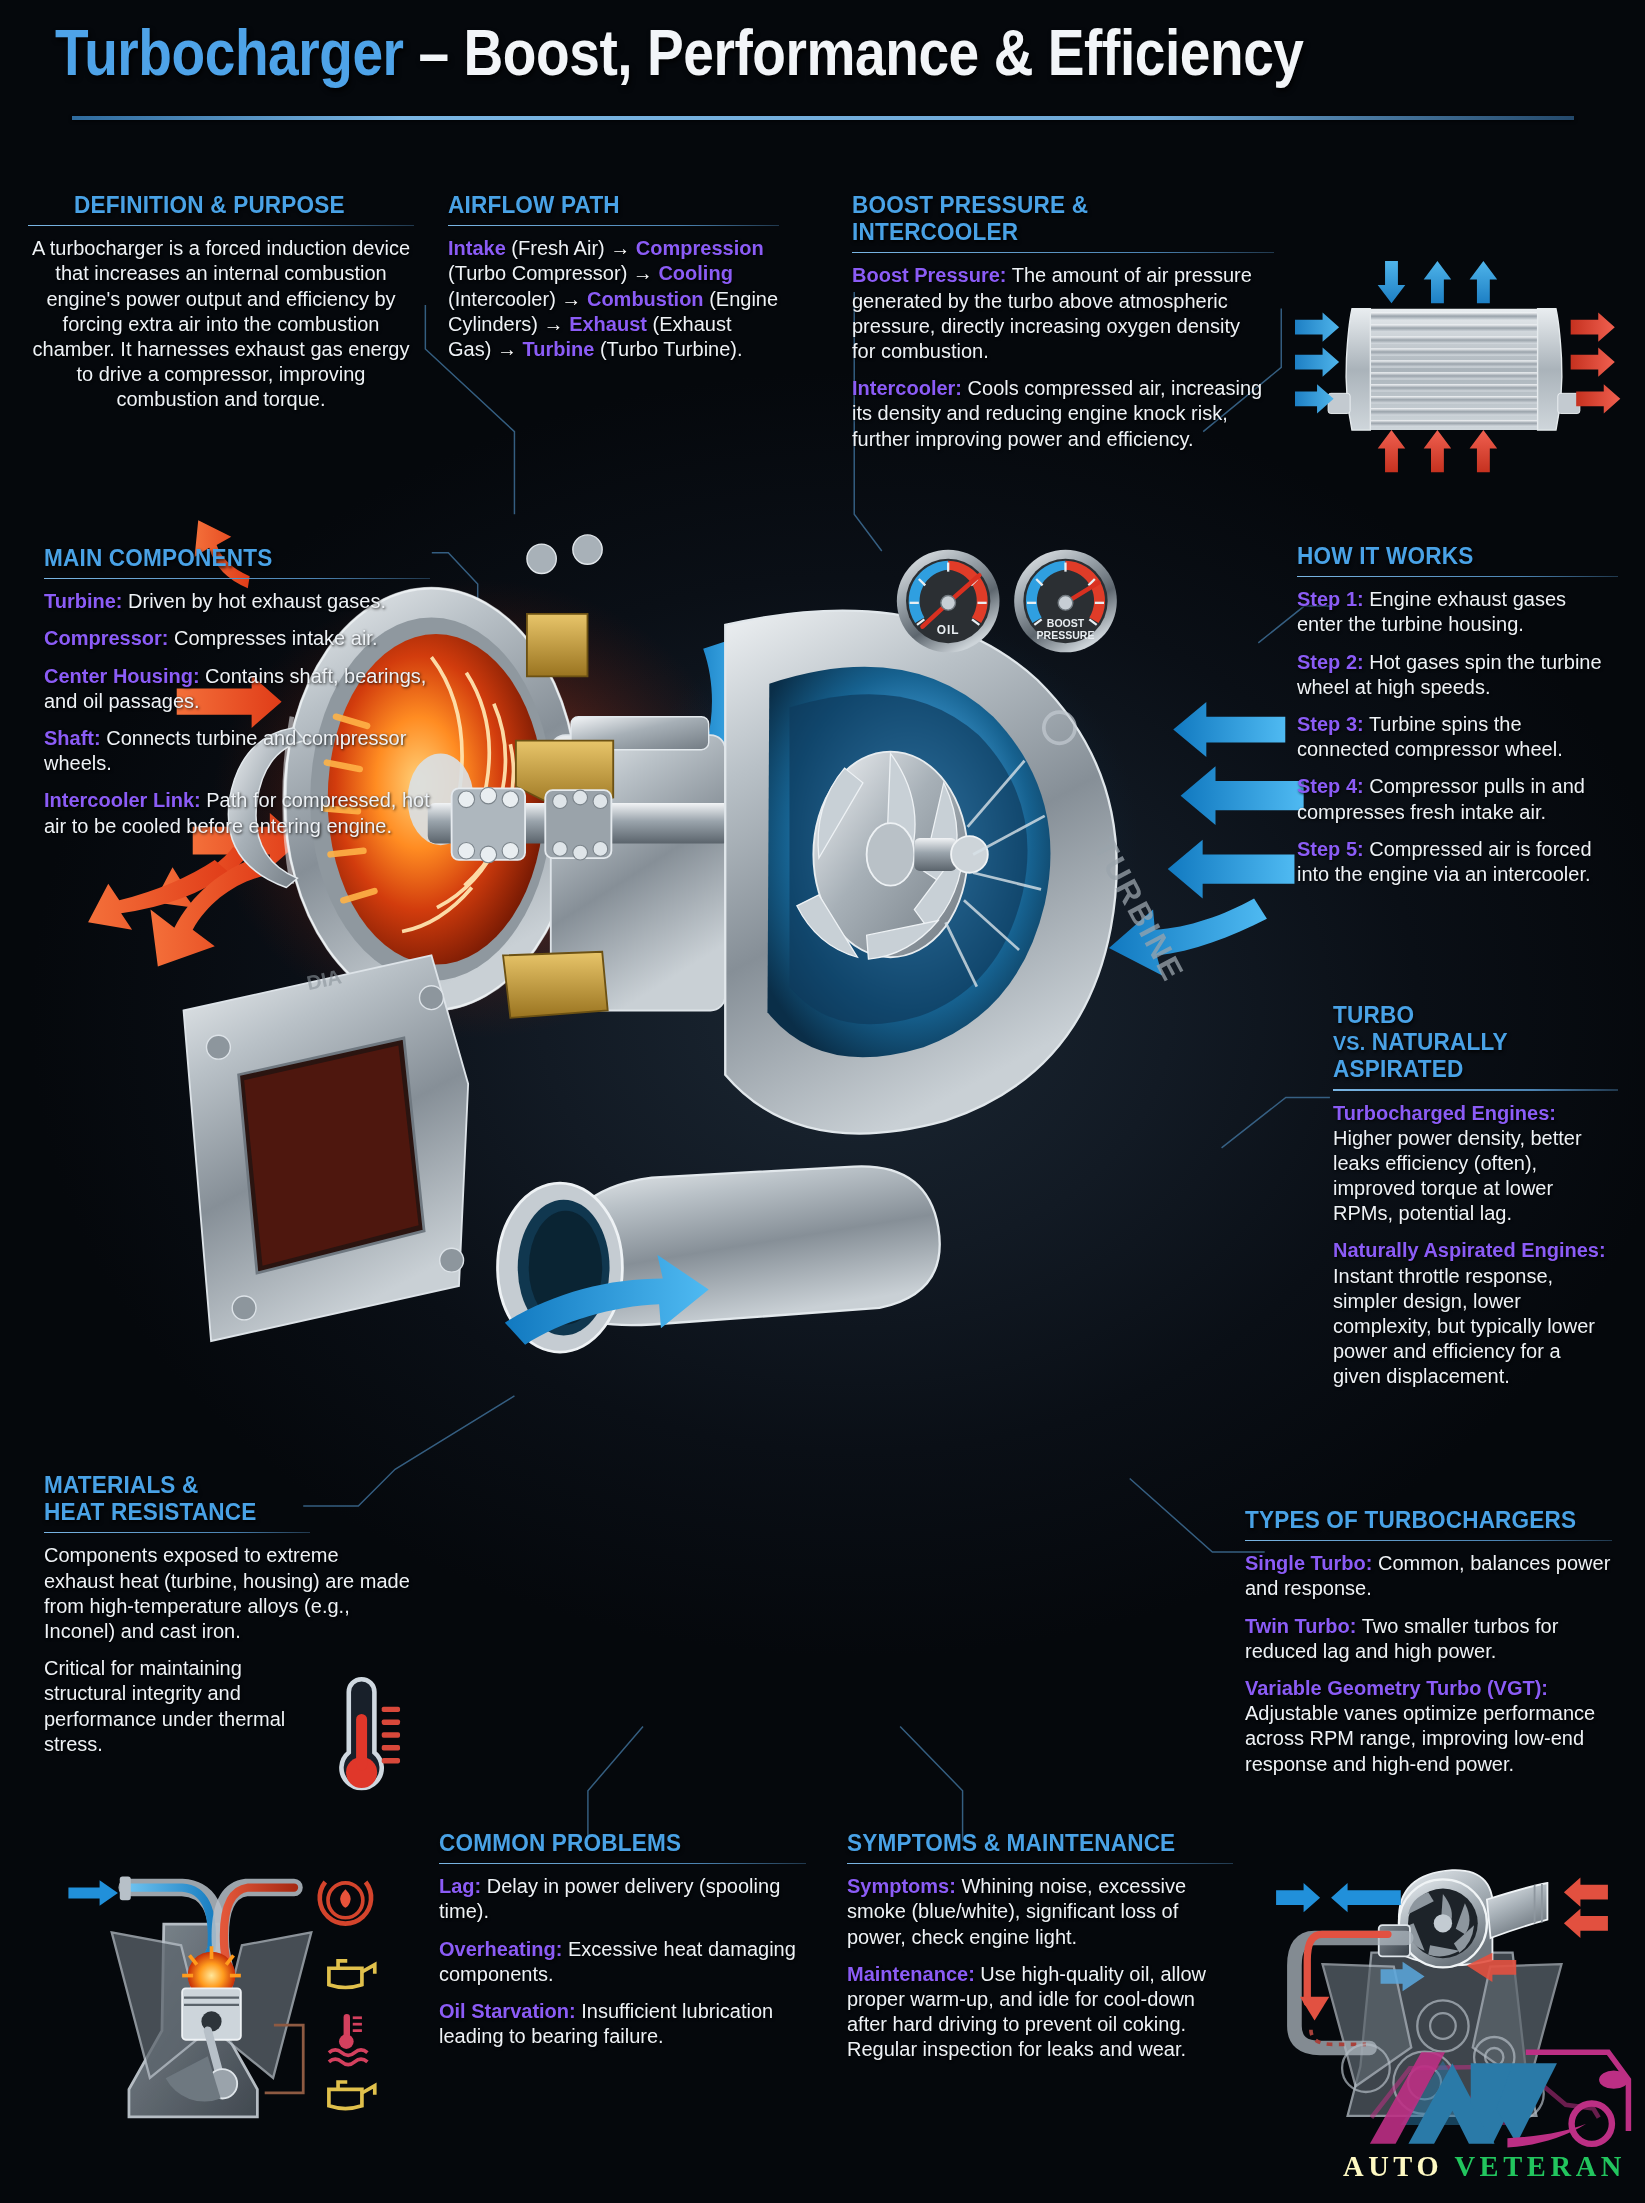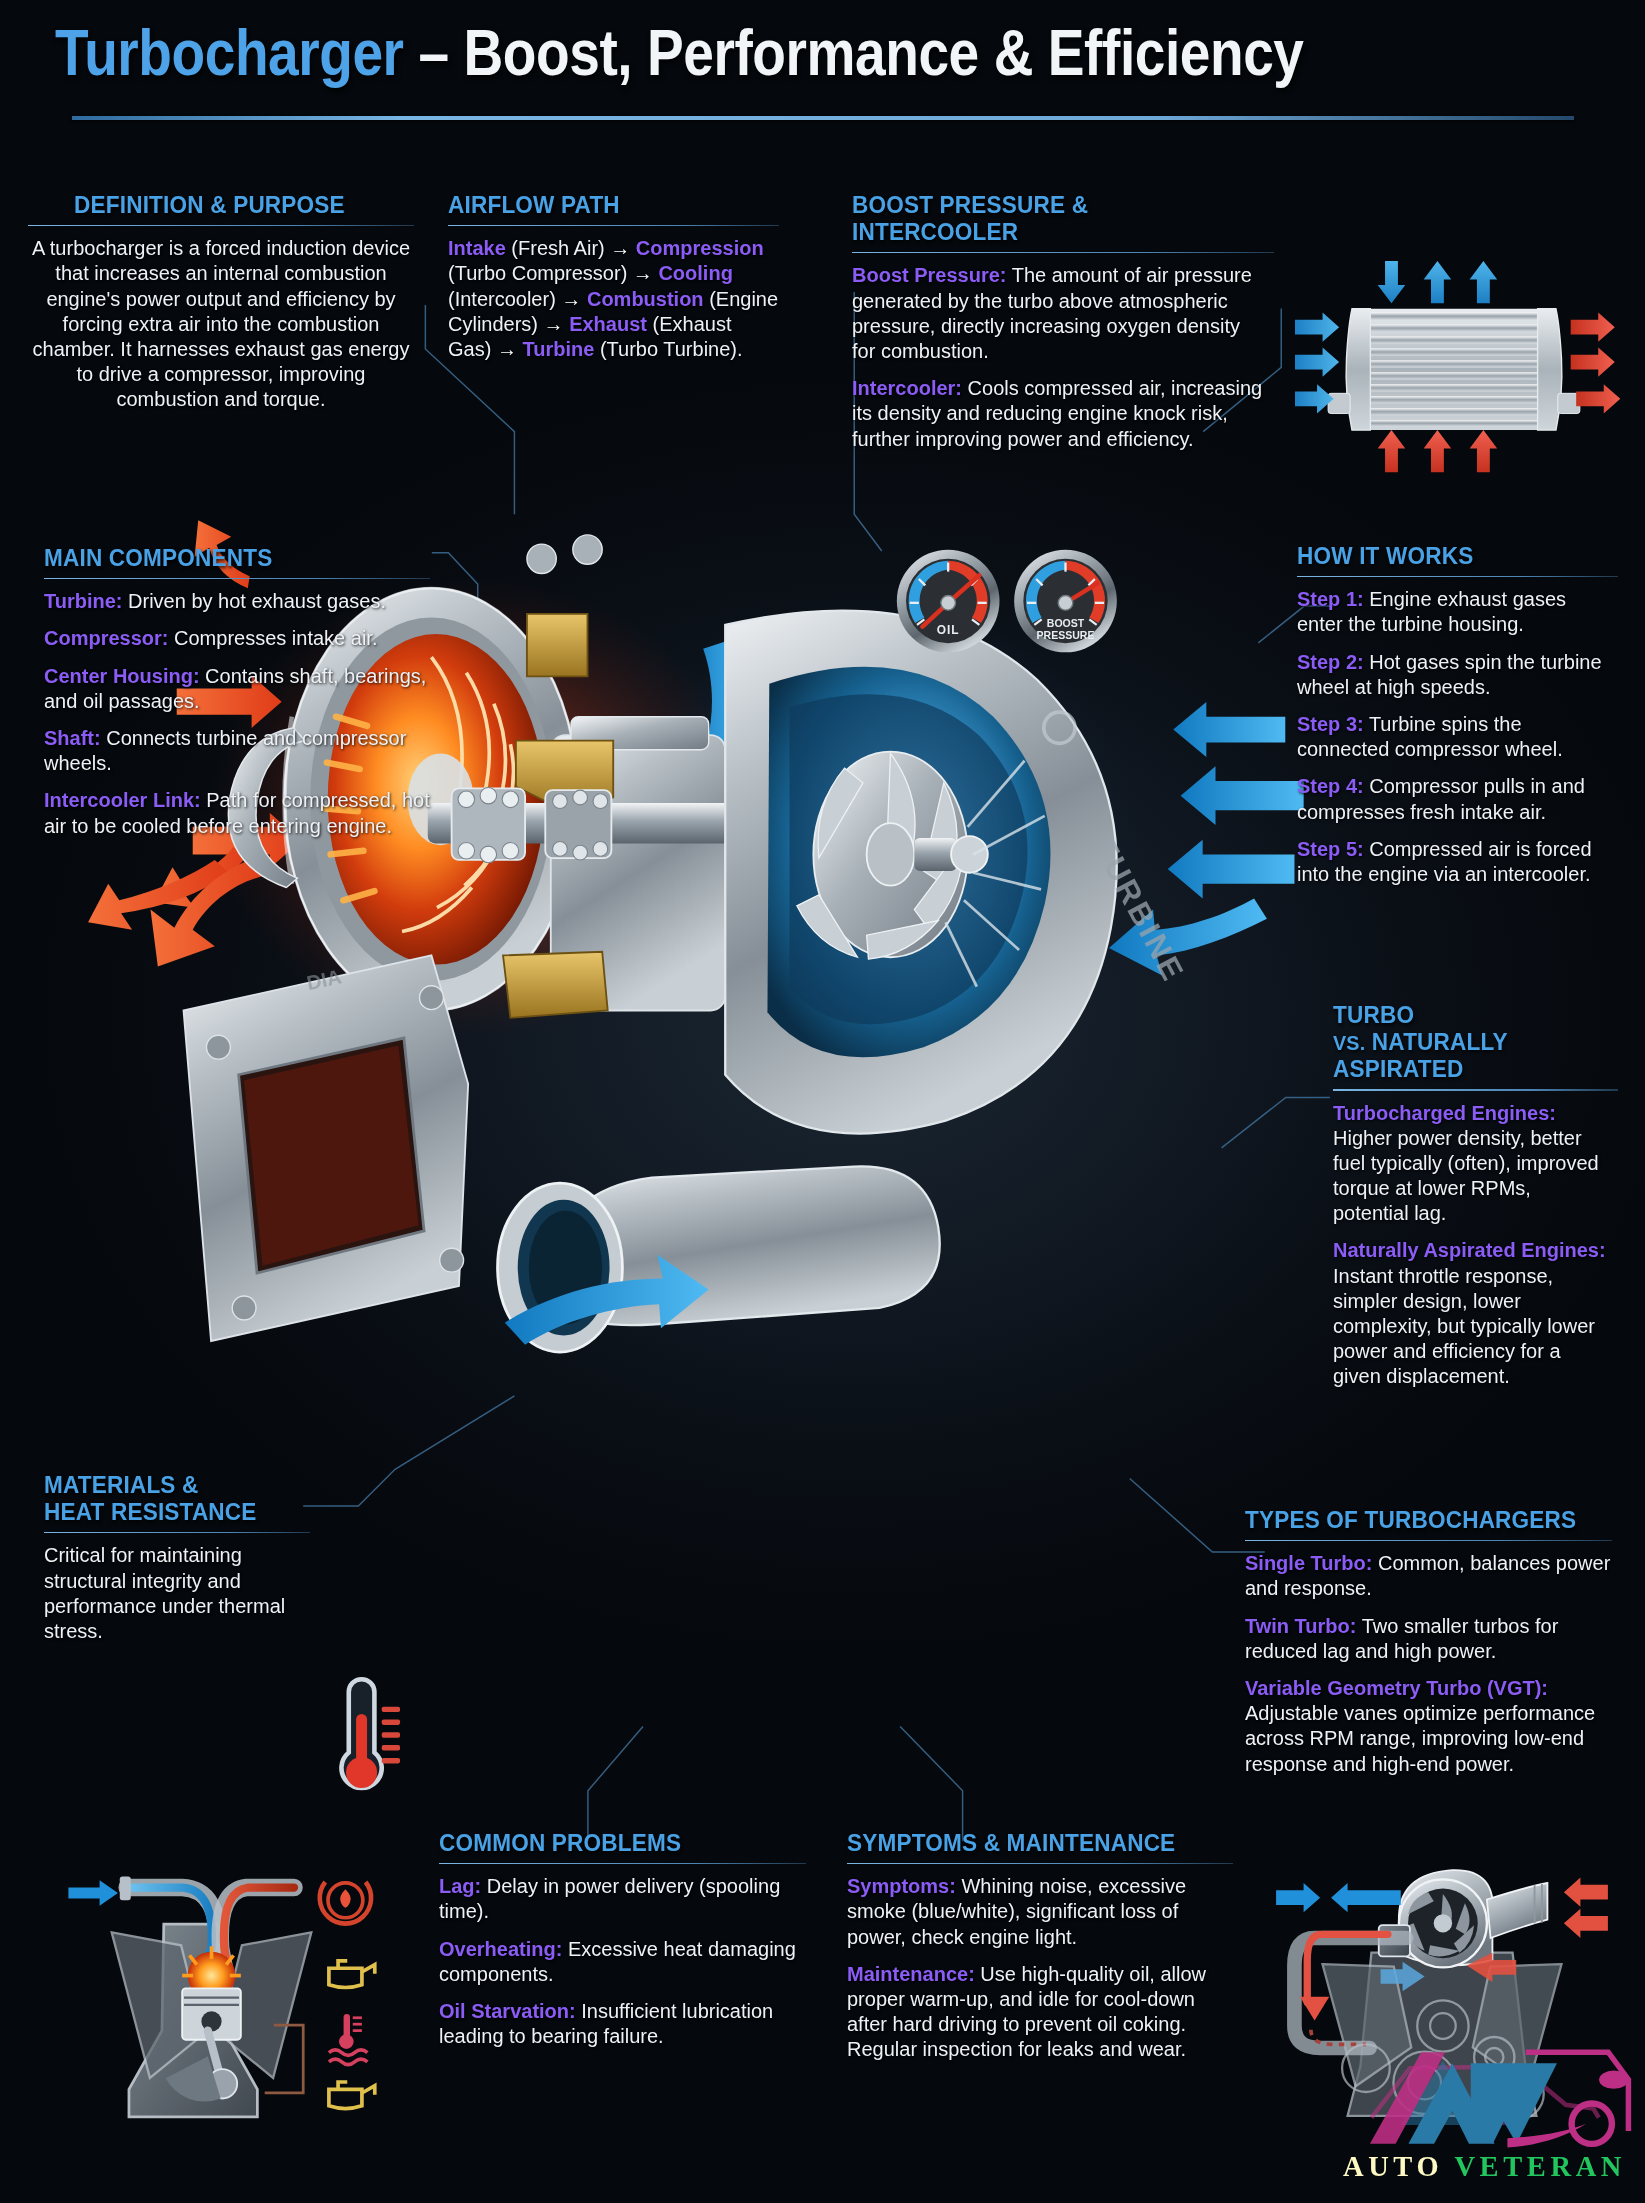--- a/index.html
+++ b/index.html
@@ -707,21 +707,21 @@
 
 <div class="panel" style="left:1333px; top:1001px; width:275px;">
   <h2>
     <span>TURBO</span><br>
     <span class="sm">vs.</span>
     <span>NATURALLY</span><br>
     <span>ASPIRATED</span>
   </h2>
   <div class="hr" style="width:285px;"></div>
   <p>
-    <span class="k">Turbocharged Engines:</span><span> Higher power density, better fuel typically (often), improved torque at lower RPMs, potential lag.</span>
+    <span class="k">Turbocharged Engines:</span><span> Higher power density, better leaks efficiency (often), improved torque at lower RPMs, potential lag.</span>
   </p>
   <p>
     <span class="k">Naturally Aspirated Engines:</span><span> Instant throttle response, simpler design, lower complexity, but typically lower power and efficiency for a given displacement.</span>
   </p>
 </div>
 
 <div class="panel" style="left:1245px; top:1506px; width:367px;">
   <h2>TYPES OF TURBOCHARGERS</h2>
   <div class="hr" style="width:367px;"></div>
   <p>
@@ -734,20 +734,21 @@
     <span class="k">Variable Geometry Turbo (VGT):</span><span> Adjustable vanes optimize performance across RPM range, improving low-end response and high-end power.</span>
   </p>
 </div>
 
 <div class="panel" style="left:44px; top:1471px; width:367px;">
   <h2>
     <span>MATERIALS &amp;</span><br>
     <span>HEAT RESISTANCE</span>
   </h2>
   <div class="hr" style="width:266px;"></div>
+  <p style="width:367px;">Components exposed to extreme exhaust heat (turbine, housing) are made from high-temperature alloys (e.g., Inconel) and cast iron.</p>
   <p style="width:275px;">Critical for maintaining structural integrity and performance under thermal stress.</p>
 </div>
 
 <div class="panel" style="left:439px; top:1829px; width:367px;">
   <h2>COMMON PROBLEMS</h2>
   <div class="hr" style="width:367px;"></div>
   <p>
     <span class="k">Lag:</span><span> Delay in power delivery (spooling time).</span>
   </p>
   <p>

